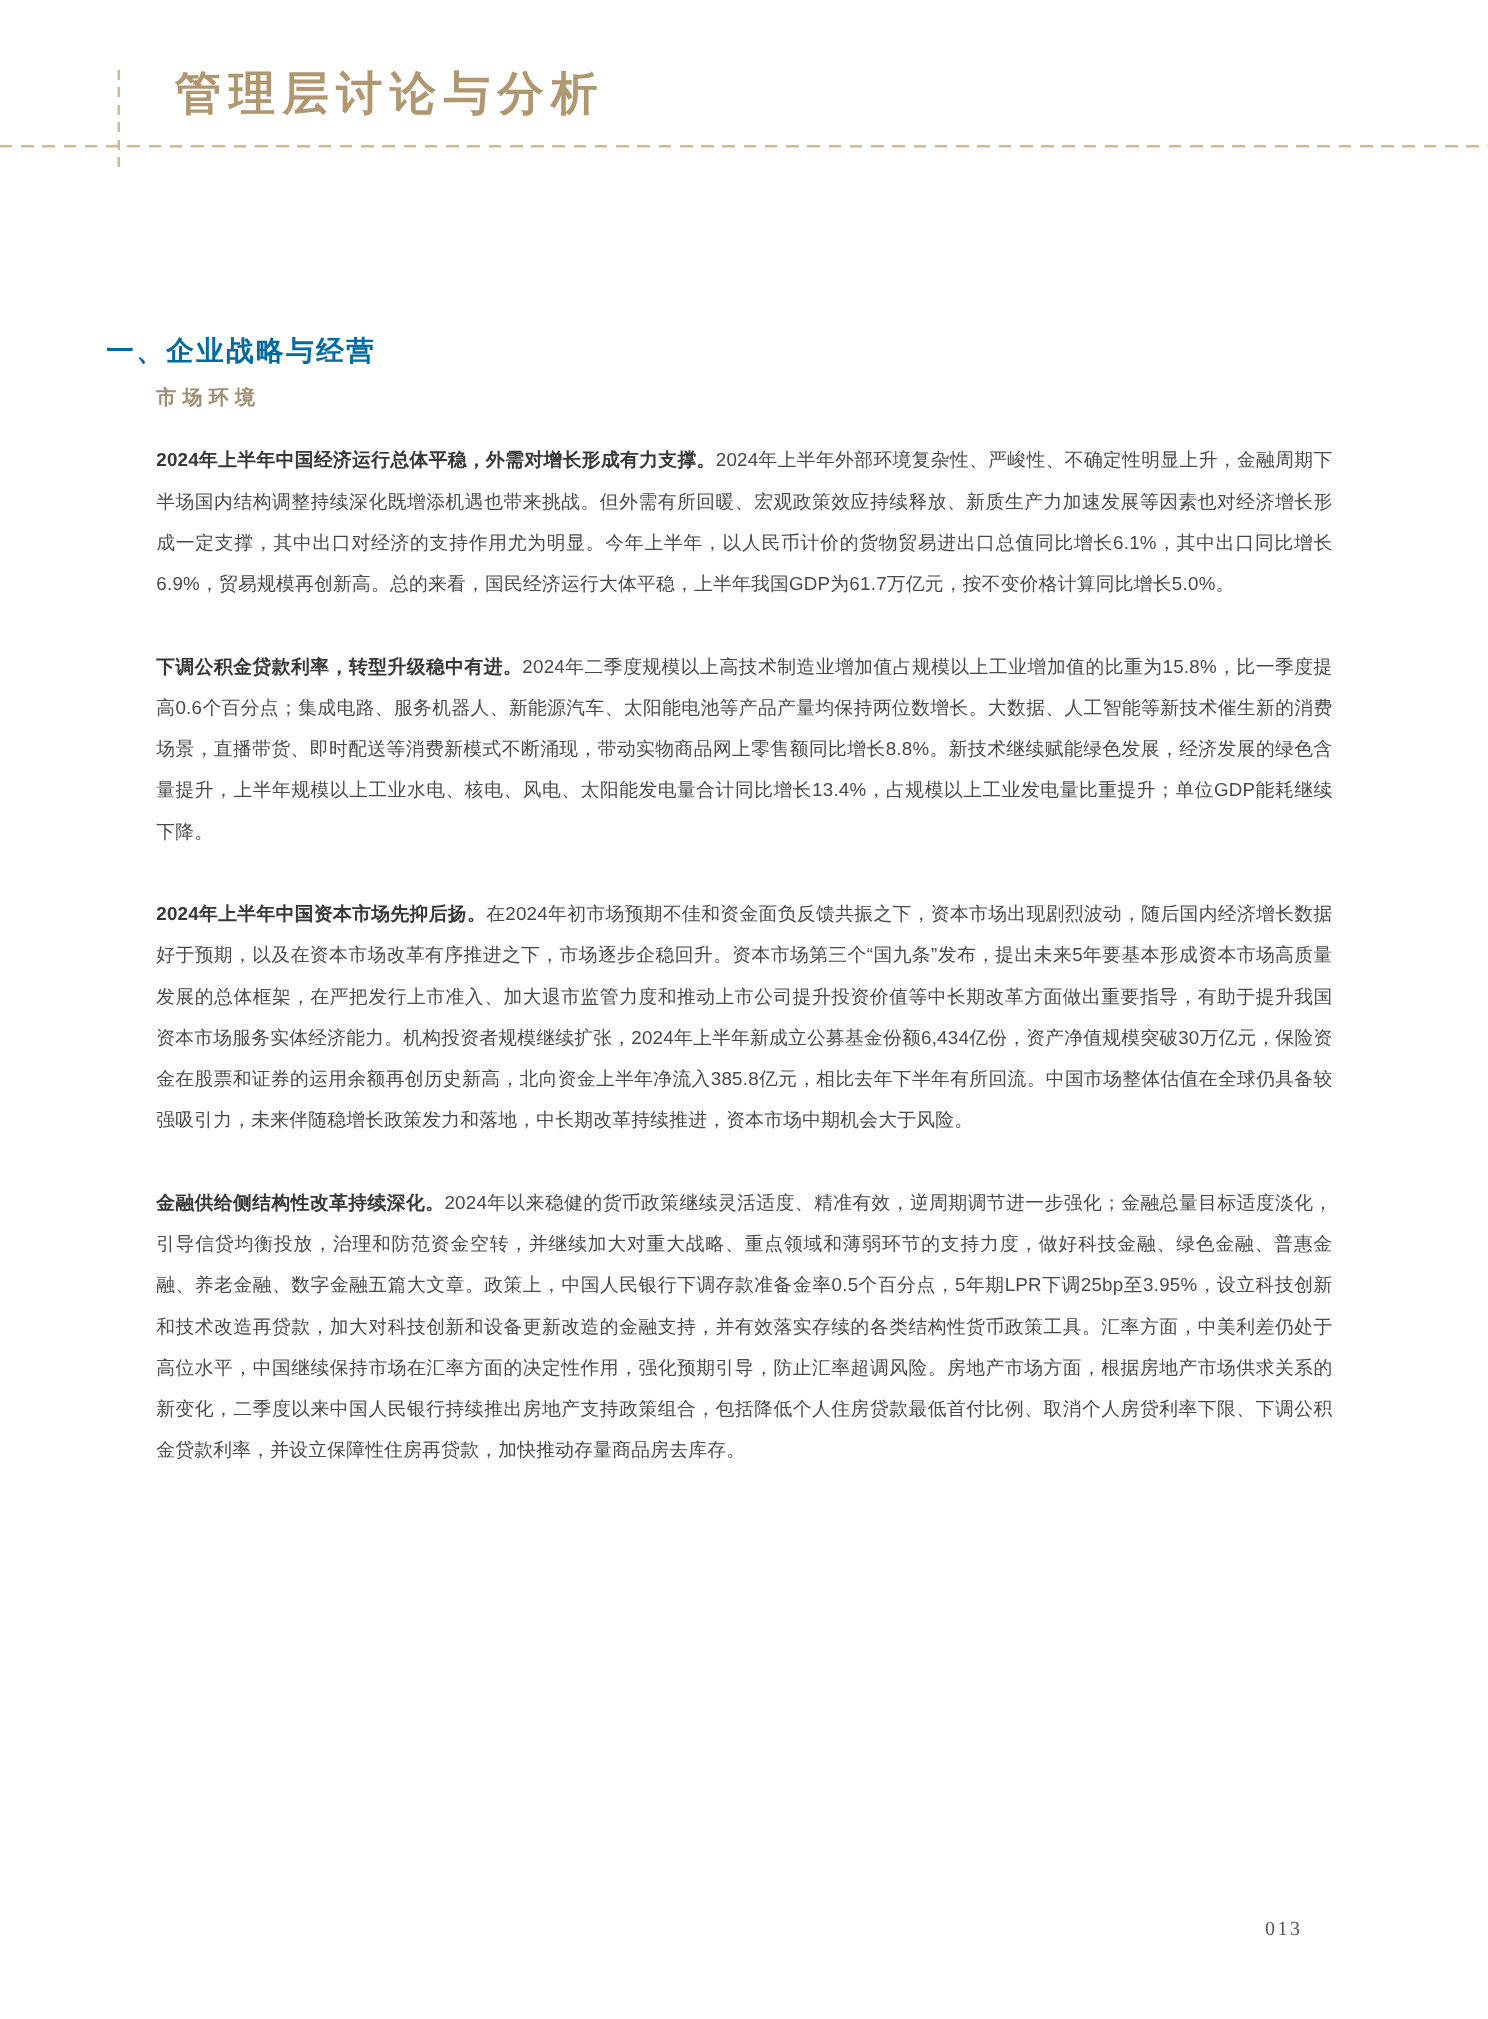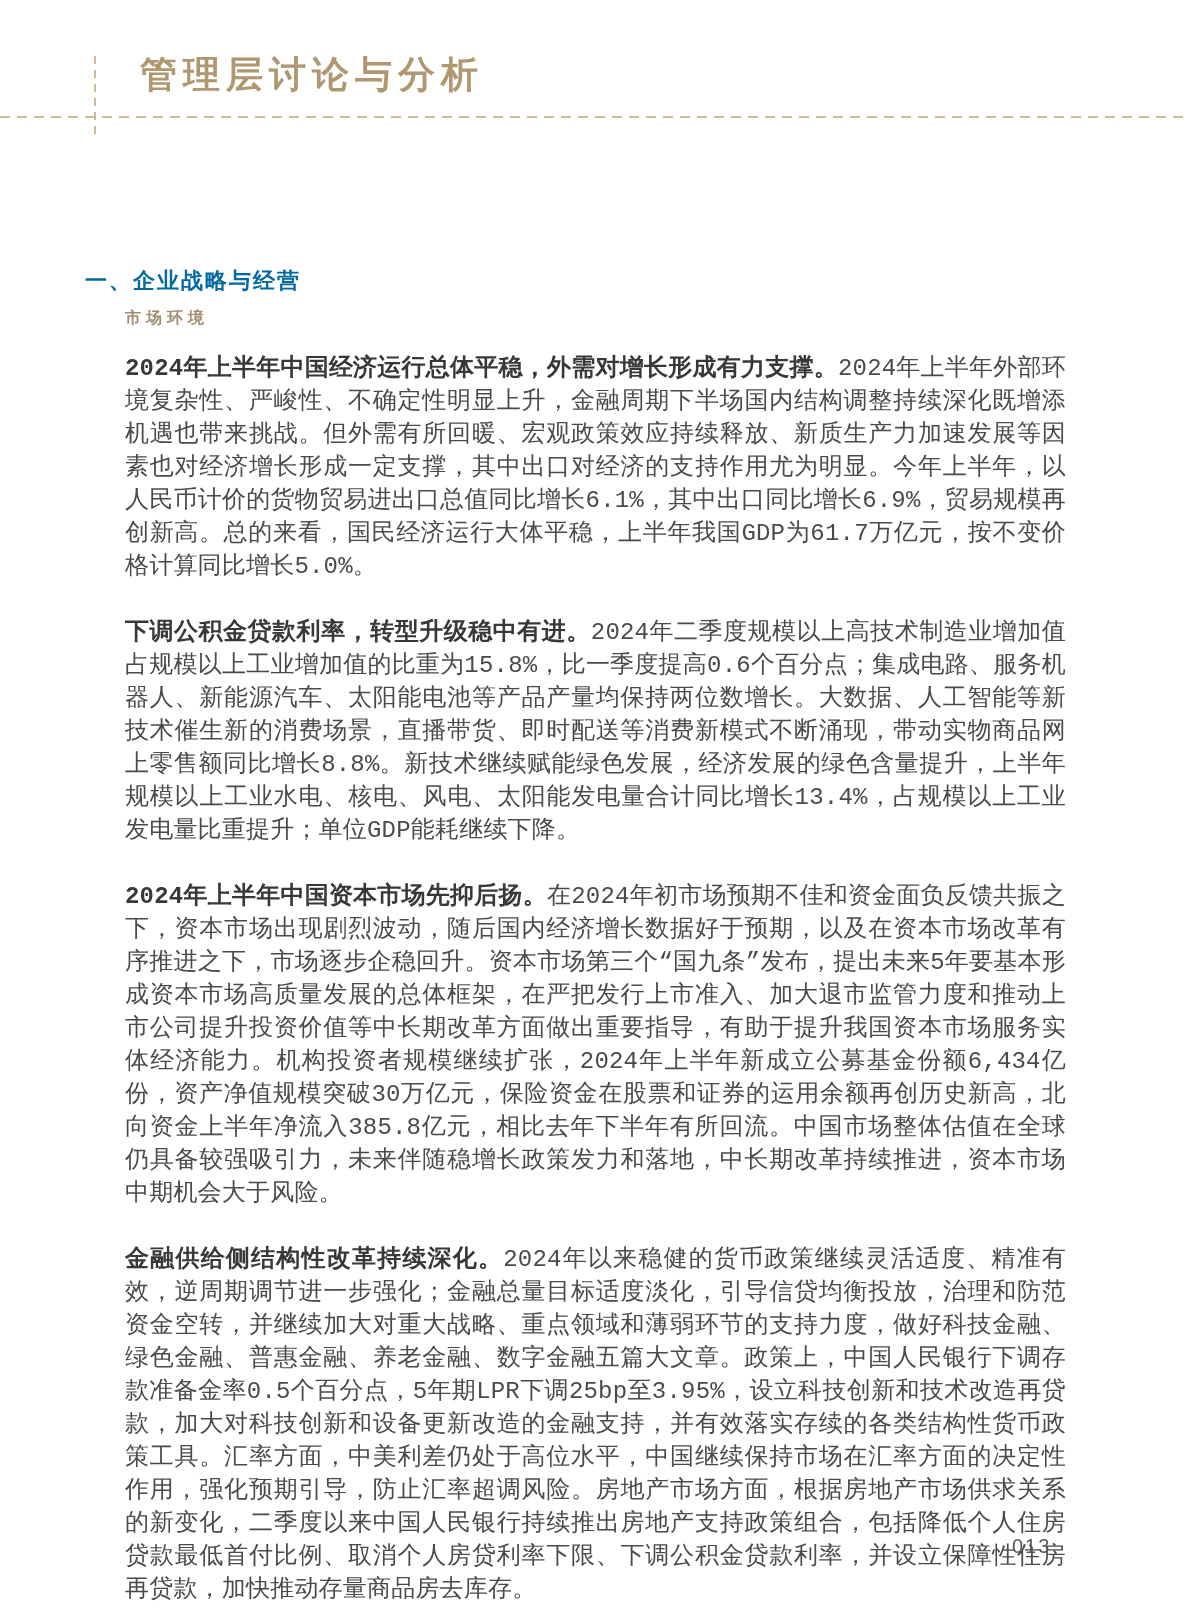--- a/index.html
+++ b/index.html
@@ -25,29 +25,29 @@
     font-size:22px;font-weight:bold;color:#0369a1;letter-spacing:2px;white-space:nowrap;
   }
   .subsection-heading{
     position:absolute;left:125px;top:308px;
     font-size:16px;font-weight:bold;color:#a08d72;letter-spacing:5px;white-space:nowrap;
   }
   .content{
     position:absolute;left:125px;top:352px;width:941px;
   }
   .para{
-    font-size:24px;line-height:33px;color:#4a4a4a;
+    font-size:15px;line-height:33px;color:#4a4a4a;
     text-align:justify;text-justify:inter-ideograph;
-    margin:0 0 33px 0;letter-spacing:0.2px;font-family:Liberation Mono, monospace;
+    margin:0 0 33px 0;letter-spacing:0.2px;
   }
   .para .lead{font-weight:bold;color:#383838;}
   .page-number{
     position:absolute;left:1012px;top:1535px;
-    font-family:Liberation Sans, sans-serif;
-    font-size:20px;color:#55565a;letter-spacing:2px;
+    font-family:Liberation Serif, serif;
+    font-size:16px;color:#55565a;letter-spacing:2px;
   }
 </style>
 </head>
 <body>
 
 <div class="vrule"></div>
 <div class="hrule"></div>
 
 <div class="page-title">管理层讨论与分析</div>
 

